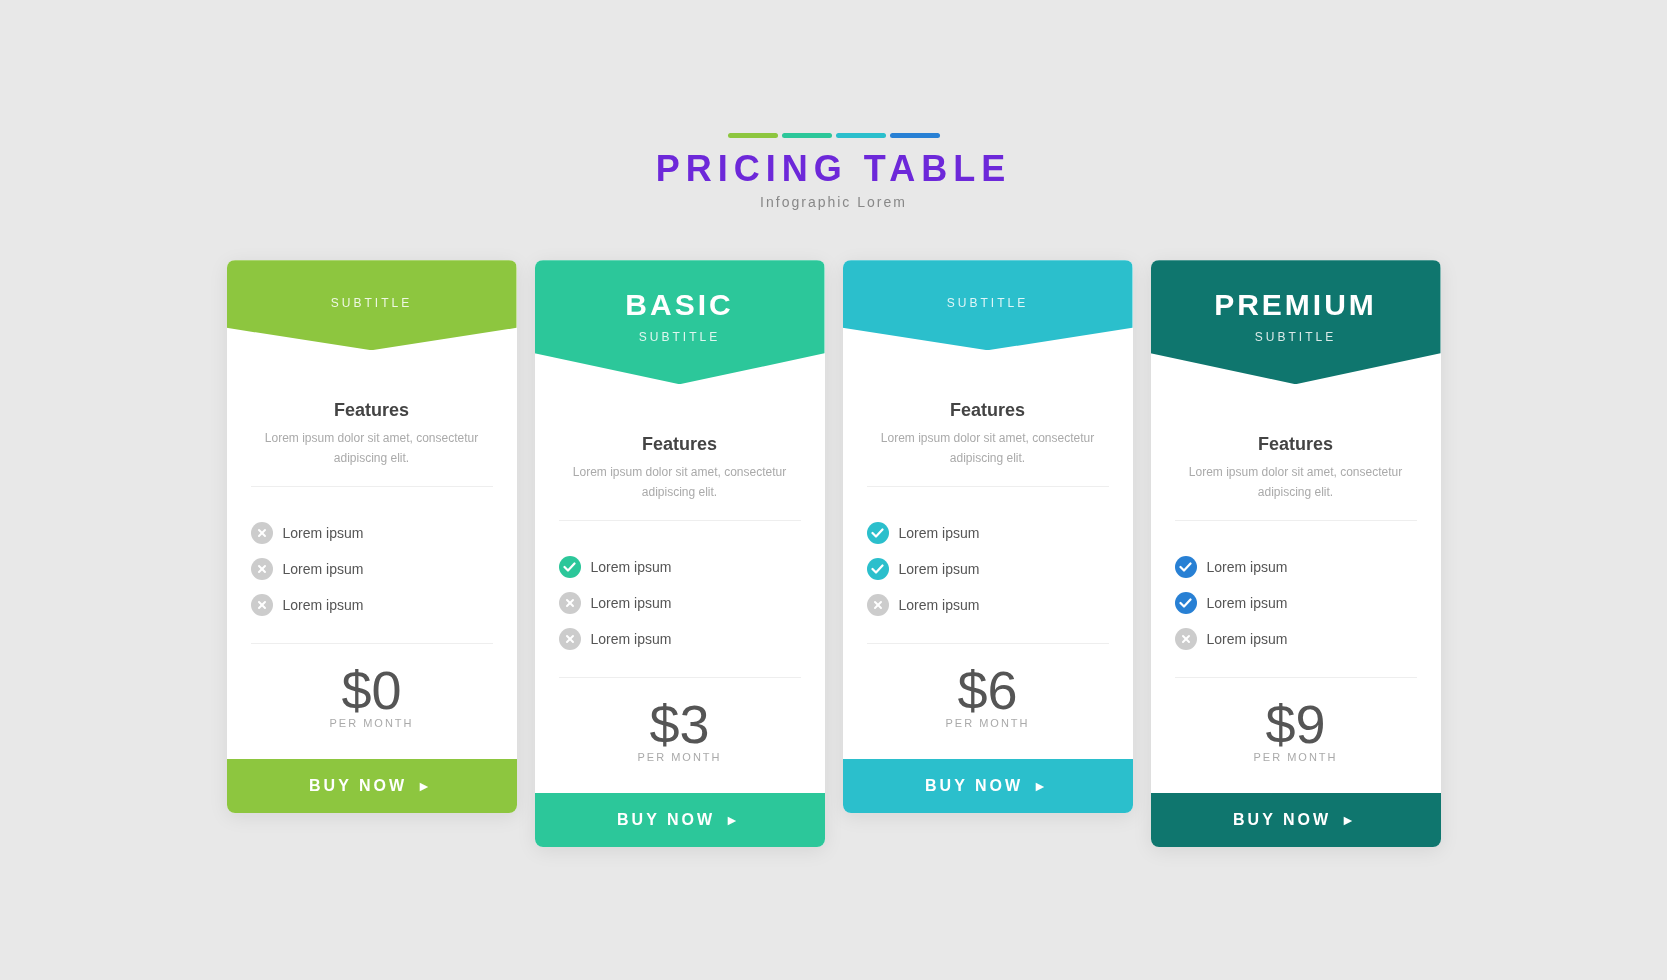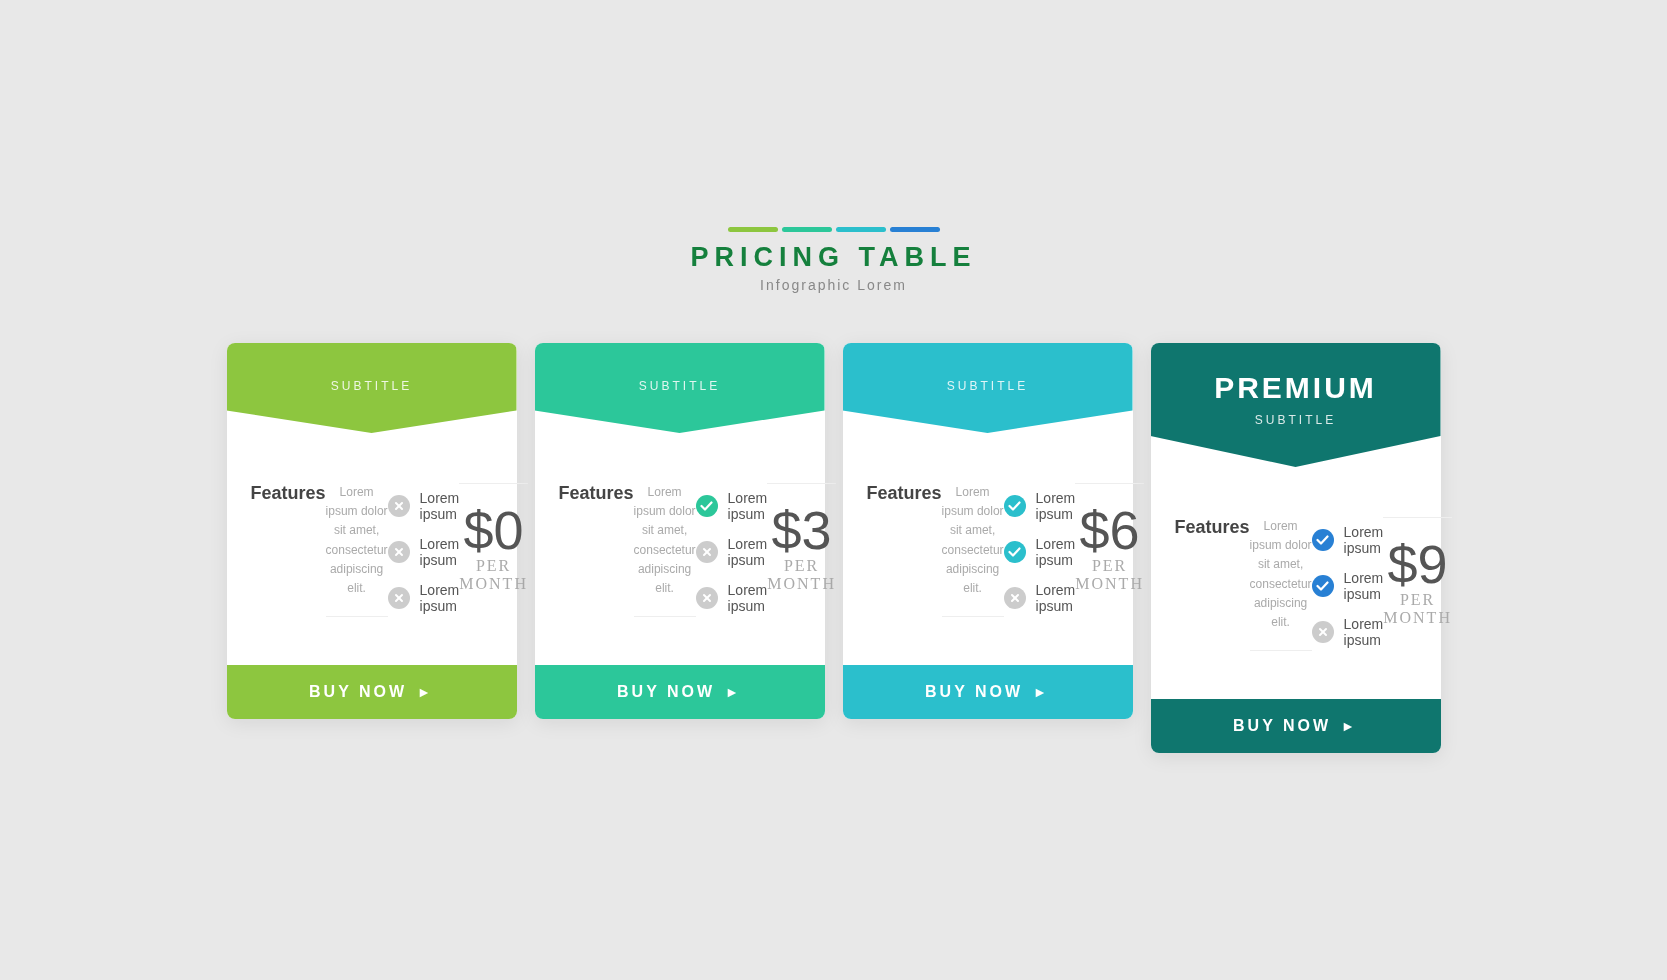--- a/index.html
+++ b/index.html
@@ -36,24 +36,24 @@
       margin-bottom: 10px;
     }
 
     .header-bar {
       height: 5px;
       width: 50px;
       border-radius: 3px;
     }
 
     .title {
-      font-size: 27px;
+      font-size: 36px;
       font-weight: 800;
       letter-spacing: 6px;
-      color: #15803d;
+      color: #6d28d9;
       text-transform: uppercase;
     }
 
     .subtitle-header {
       font-size: 14px;
       color: #888;
       letter-spacing: 2px;
       margin-top: 4px;
     }
 
@@ -95,21 +95,21 @@
       color: rgba(255,255,255,0.85);
       letter-spacing: 3px;
       text-transform: uppercase;
       margin-top: 8px;
     }
 
     .card-body {
       padding: 50px 24px 20px;
       flex: 1;
       display: flex;
-      flex-direction: row;
+      flex-direction: column;
     }
 
     .features-title {
       font-size: 18px;
       font-weight: 700;
       color: #444;
       text-align: center;
       margin-bottom: 8px;
     }
 
@@ -160,26 +160,25 @@
       border-top: 1px solid #eee;
     }
 
     .price-amount {
       font-size: 54px;
       font-weight: 300;
       color: #555;
     }
 
     .price-period {
-      font-size: 16px;
+      font-size: 11px;
       letter-spacing: 2px;
       color: #aaa;
       text-transform: uppercase;
       margin-top: -4px;
-      font-family: Liberation Serif, serif;
     }
 
     .buy-button {
       display: flex;
       align-items: center;
       justify-content: center;
       gap: 10px;
       padding: 18px;
       border: none;
       border-radius: 0 0 8px 8px;
@@ -264,20 +263,21 @@
             <div class="price-period">PER MONTH</div>
           </div>
         </div>
         <button class="buy-button green">
           <span>BUY NOW</span>
           <span class="arrow-right">►</span>
         </button>
       </div>
       <div class="card">
         <div class="card-header teal">
+          <div class="card-plan-name">BASIC</div>
           <div class="card-plan-subtitle">SUBTITLE</div>
         </div>
         <div class="card-body">
           <div class="features-title">Features</div>
           <div class="features-desc">Lorem ipsum dolor sit amet, consectetur adipiscing elit.</div>
           <ul class="feature-list">
             <li class="feature-item">
               <span class="feature-icon icon-teal">
                 <svg width="13" height="10" viewBox="0 0 13 10" fill="none">
                   <polyline points="1.5,5 5,8.5 11.5,1.5" stroke="white" stroke-width="2.2" stroke-linecap="round" stroke-linejoin="round"></polyline>

